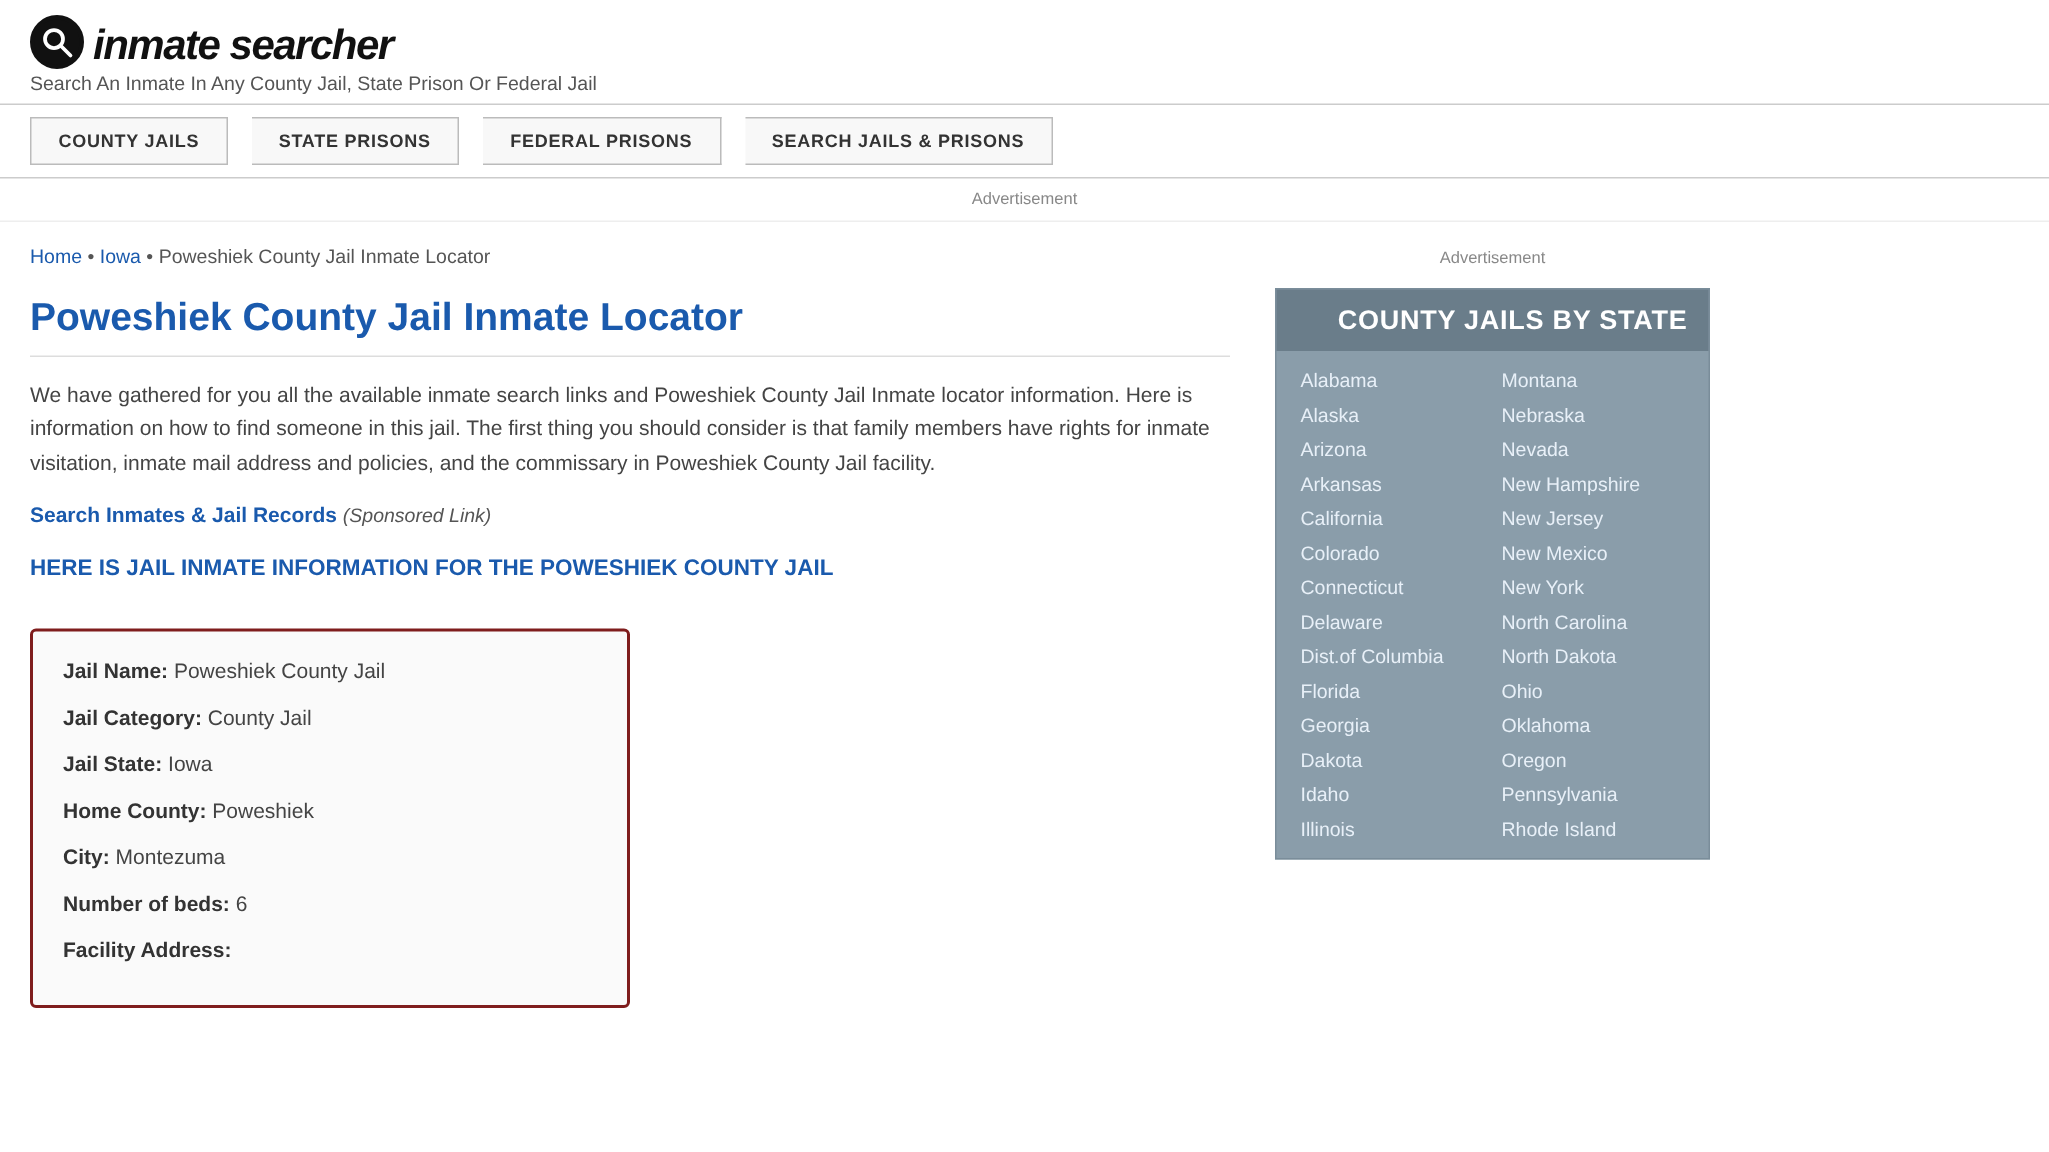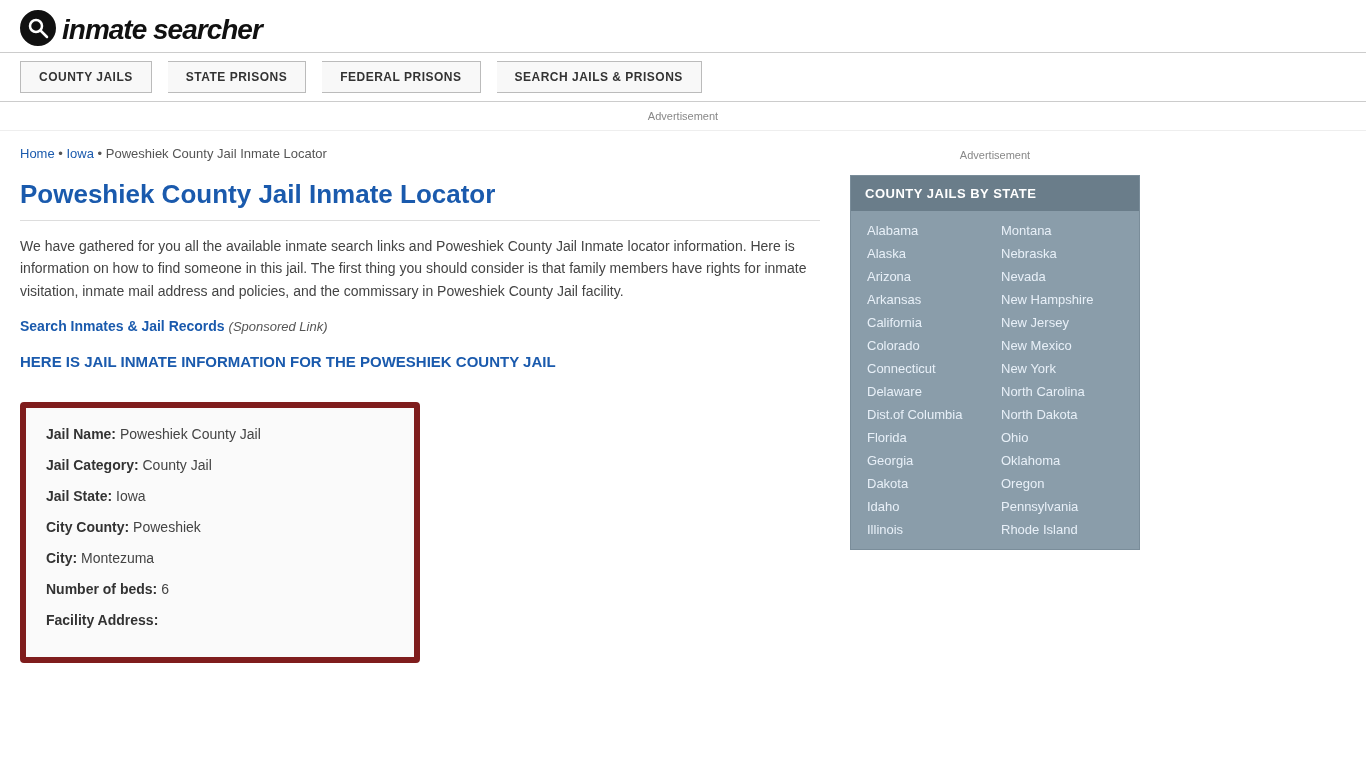--- a/index.html
+++ b/index.html
@@ -37,45 +37,46 @@
     
     
     #search-link-wrap { text-align: left; margin-bottom: 18px; }
     #search-link { color: #1a5aad; font-weight: bold; text-decoration: none; font-size: 14px; }
     #sponsored { font-style: italic; color: #555; font-size: 13px; }
     
     
     #section-heading { font-size: 15px; font-weight: bold; color: #1a5aad; text-transform: uppercase; margin-bottom: 30px; line-height: 1.3; }
     
     
-    #info-box { border: 6px solid #7f1d1d; border-radius: 4px; padding: 16px 20px; background: #fafafa; max-width: 400px; }
+    #info-box { border: 2px solid #7f1d1d; border-radius: 4px; padding: 16px 20px; background: #fafafa; max-width: 400px; }
     .info-row { margin-bottom: 10px; font-size: 14px; line-height: 1.5; }
     .info-label { font-weight: bold; color: #333; }
     .info-value { color: #444; }
     
     
     #sidebar-ad { text-align: center; font-size: 11px; color: #888; padding: 8px 0 14px 0; }
     #county-jails-box { background: #8a9daa; border: 1px solid #7a8d9a; }
-    #county-jails-title { background: #6a7d8a; color: #fff; font-weight: bold; font-size: 13px; padding: 10px 14px; text-transform: uppercase; letter-spacing: 0.5px; }
+    #county-jails-title { background: #6a7d8a; color: #fff; font-weight: bold; font-size: 18px; padding: 10px 14px; text-transform: uppercase; letter-spacing: 0.5px; text-align: right; }
     #states-grid { display: grid; grid-template-columns: 1fr 1fr; padding: 8px 10px; gap: 0; }
     .state-link { color: #e8f0f8; font-size: 13px; padding: 4px 6px; text-decoration: none; cursor: pointer; display: block; }
   </style>
 </head>
 <body>
 
 <div id="header">
   <div id="logo-area">
     <div id="logo-icon">
       <svg width="22" height="22" viewBox="0 0 22 22">
         <circle cx="9" cy="9" r="6" fill="none" stroke="white" stroke-width="2.5"></circle>
         <line x1="13.5" y1="13.5" x2="20" y2="20" stroke="white" stroke-width="2.5" stroke-linecap="round"></line>
       </svg>
     </div>
     <div id="logo-text">inmate searcher</div>
   </div>
+  <div id="tagline">Search An Inmate In Any County Jail, State Prison Or Federal Jail</div>
 </div>
 
 <div id="nav">
   <button class="nav-btn">COUNTY JAILS</button>
   <button class="nav-btn">STATE PRISONS</button>
   <button class="nav-btn">FEDERAL PRISONS</button>
   <button class="nav-btn">SEARCH JAILS &amp; PRISONS</button>
 </div>
 
 <div id="ad-bar">
@@ -112,21 +113,21 @@
       </div>
       <div class="info-row">
         <span class="info-label">Jail Category:</span>
         <span class="info-value">County Jail</span>
       </div>
       <div class="info-row">
         <span class="info-label">Jail State:</span>
         <span class="info-value">Iowa</span>
       </div>
       <div class="info-row">
-        <span class="info-label">City County:</span>
+        <span class="info-label">Home County:</span>
         <span class="info-value">Poweshiek</span>
       </div>
       <div class="info-row">
         <span class="info-label">City:</span>
         <span class="info-value">Montezuma</span>
       </div>
       <div class="info-row">
         <span class="info-label">Number of beds:</span>
         <span class="info-value">6</span>
       </div>

